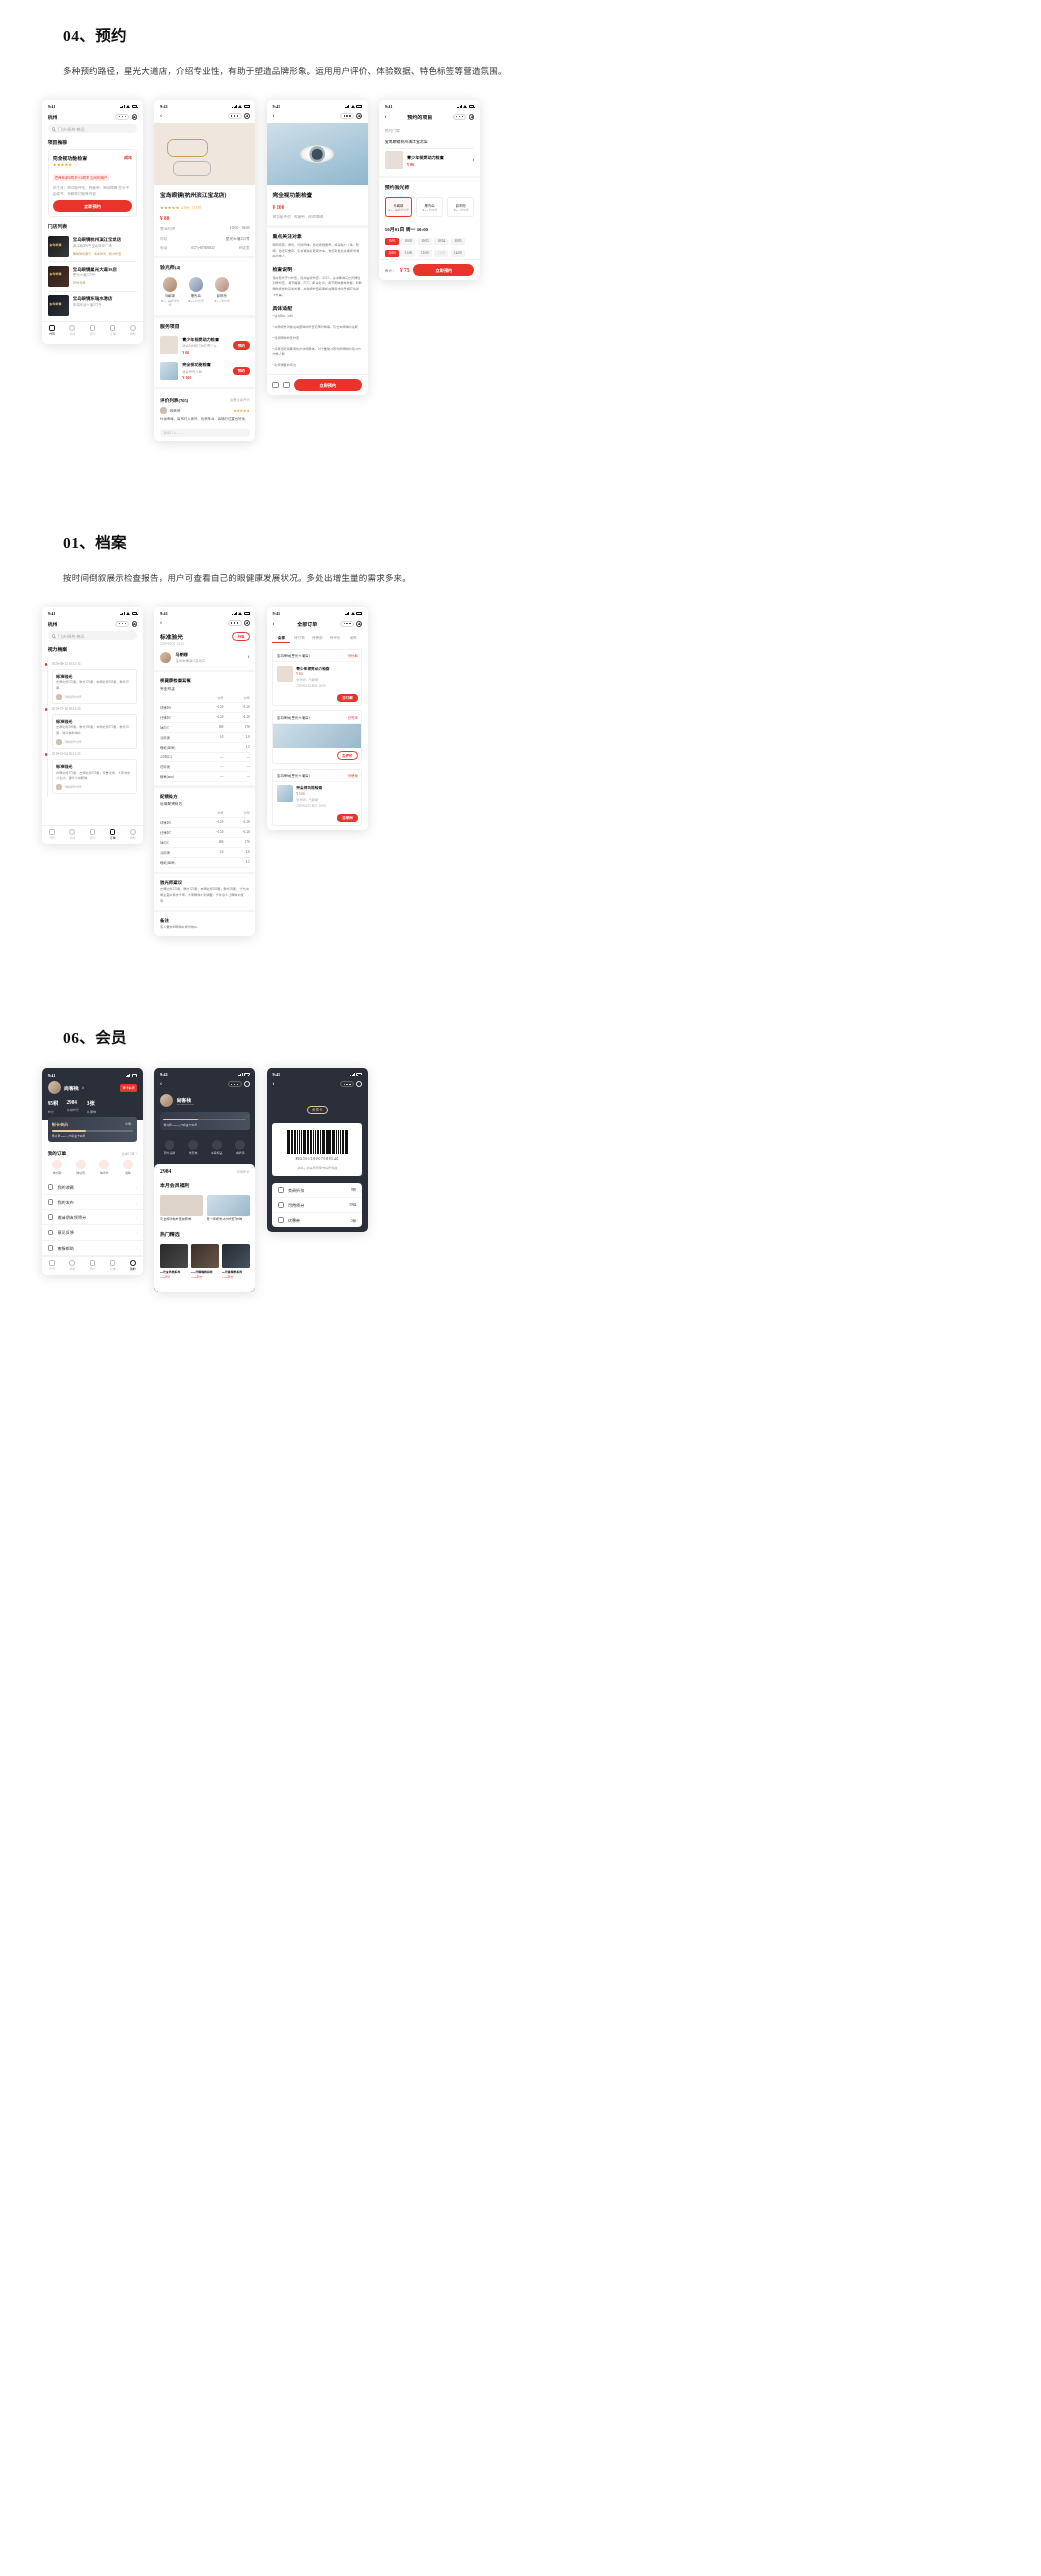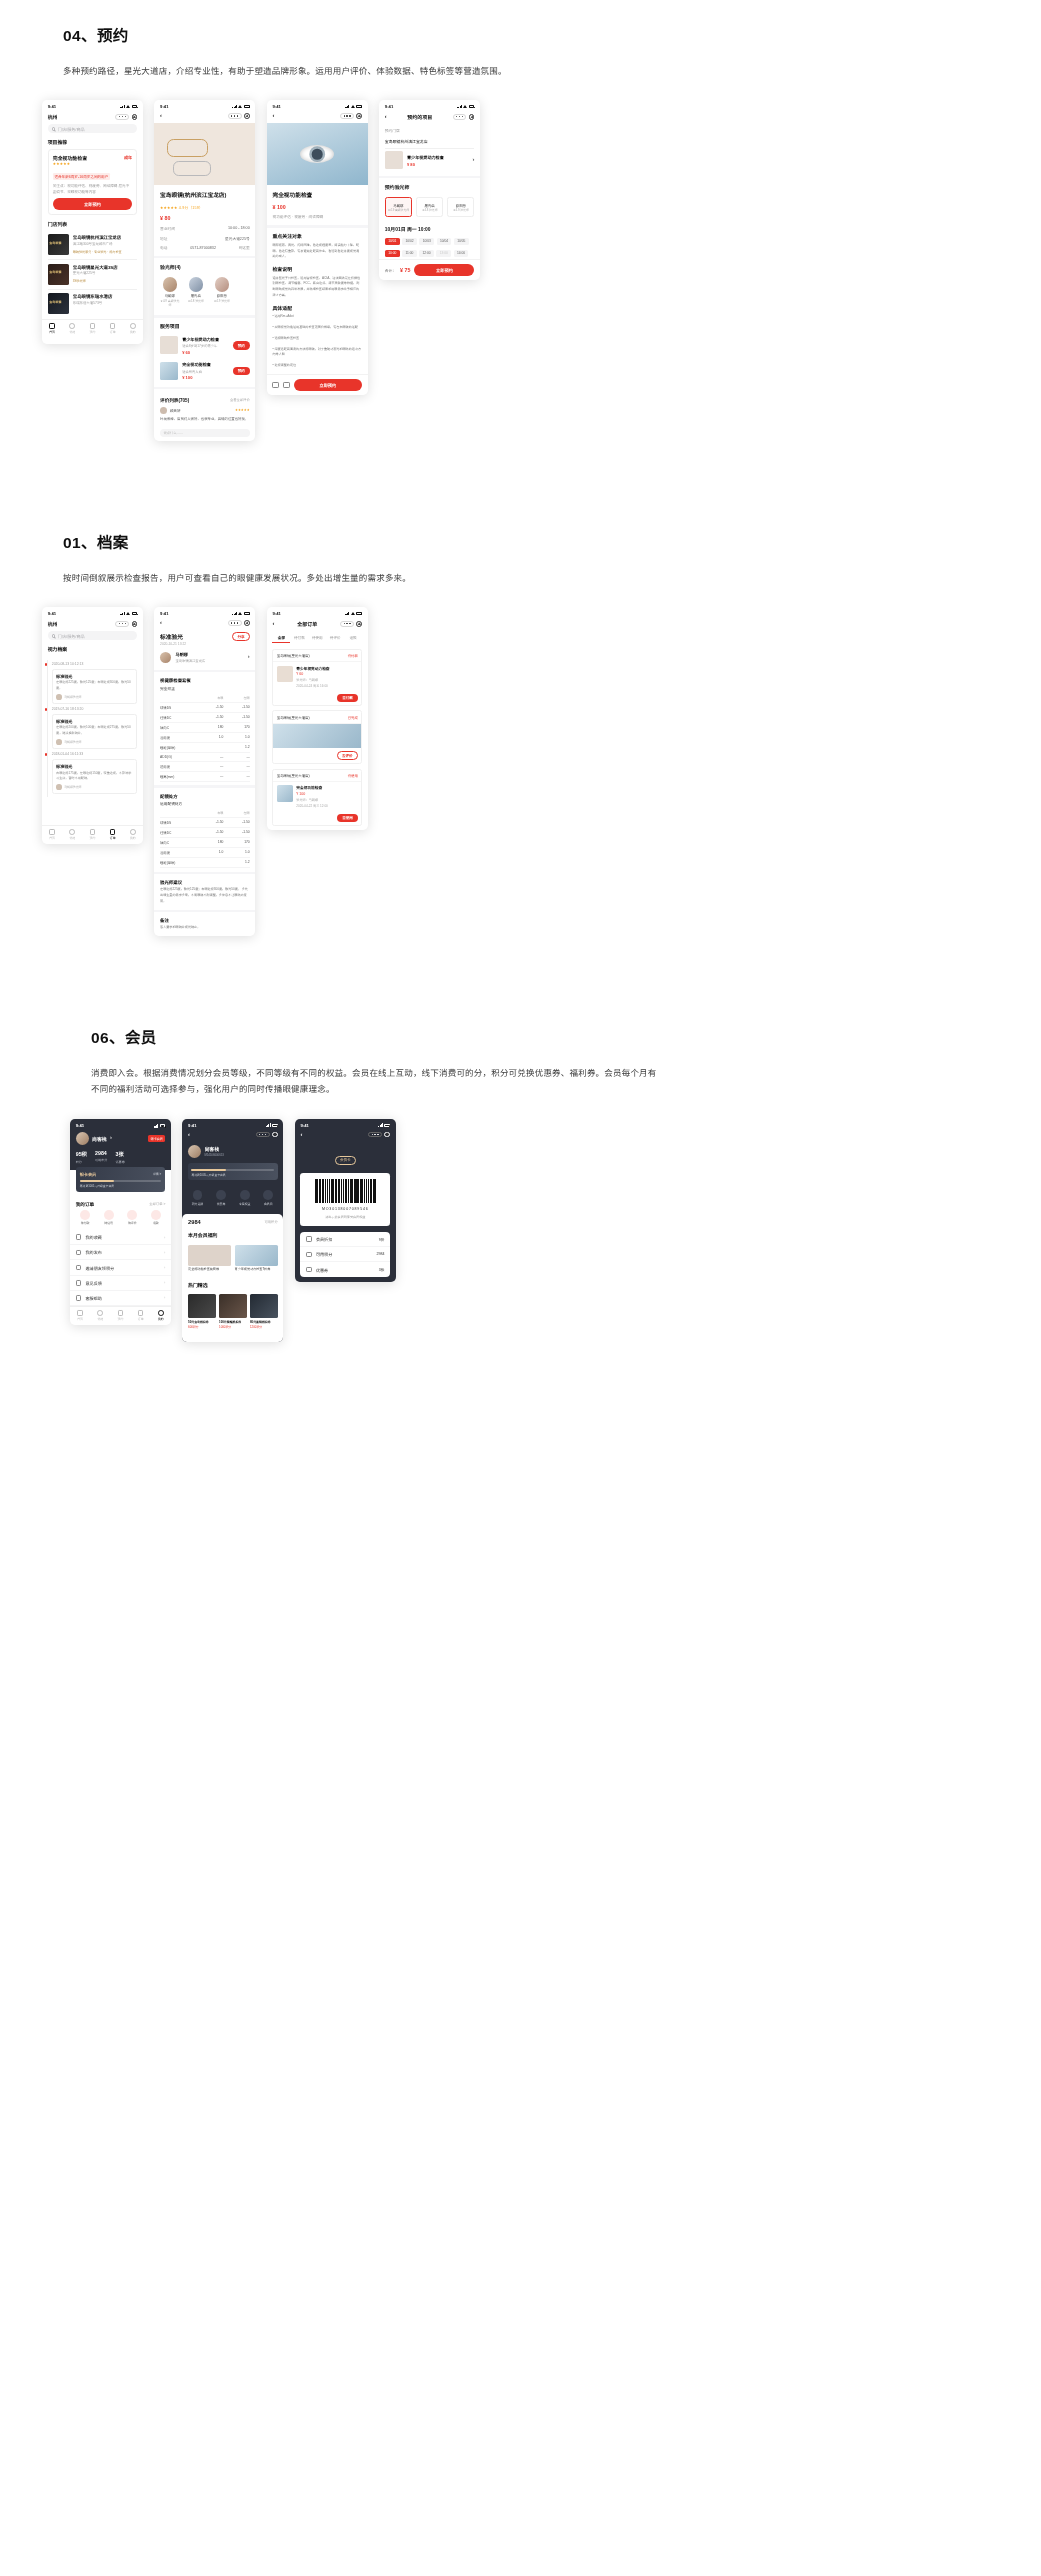--- a/index.html
+++ b/index.html
@@ -3,21 +3,21 @@
 <meta charset="utf-8">
 <style>
   * { box-sizing: border-box; margin: 0; padding: 0; }
   body {
     width: 1041px;
     background: #ffffff;
     font-family: "Liberation Sans", "DejaVu Sans", sans-serif;
     color: #222;
     -webkit-font-smoothing: antialiased;
   }
-  .page { width: 1041px; position: relative; }
+  .page { width: 1041px; position: relative; font-family: Liberation Serif, serif; }
 
   
   .section { padding: 0 0 0 0; }
   .sec-head {
     font-size: 15.5px; font-weight: bold; color: #111;
     letter-spacing: 0.4px; margin-left: 63px;
   }
   .sec-desc {
     font-size: 8.5px; color: #3b3b3b; line-height: 1.9;
     margin-left: 63px; margin-top: 18px; max-width: 569px;
@@ -936,23 +936,22 @@
           </div>
           <div class="ord-f">
             <span class="btn-red sm">去使用</span>
           </div>
         </div>
       </div>
 
     </div>
   </div>
 
-  <div class="section" style="padding-top:89px; padding-bottom:57px;margin-left:28px;">
+  <div class="section" style="padding-top:89px; padding-bottom:57px;">
     <div class="sec-head">06、会员</div>
-    <div class="sec-desc">消费即入会。根据消费情况划分会员等级，不同等级有不同的权益。会员在线上互动，线下消费可的分，积分可兑换优惠券、福利券。会员每个月有不同的福利活动可选择参与，强化用户的同时传播眼健康理念。</div>
 
     <div class="row">
 
       <div class="phone">
         <div class="mem-top">
           <div class="statusbar" style="padding:0 0 3.3px 0;color:#fff;">
             <span>9:41</span>
             <span class="sb-right">
               <span class="sig">
                   <i style="background:#fff"></i>

